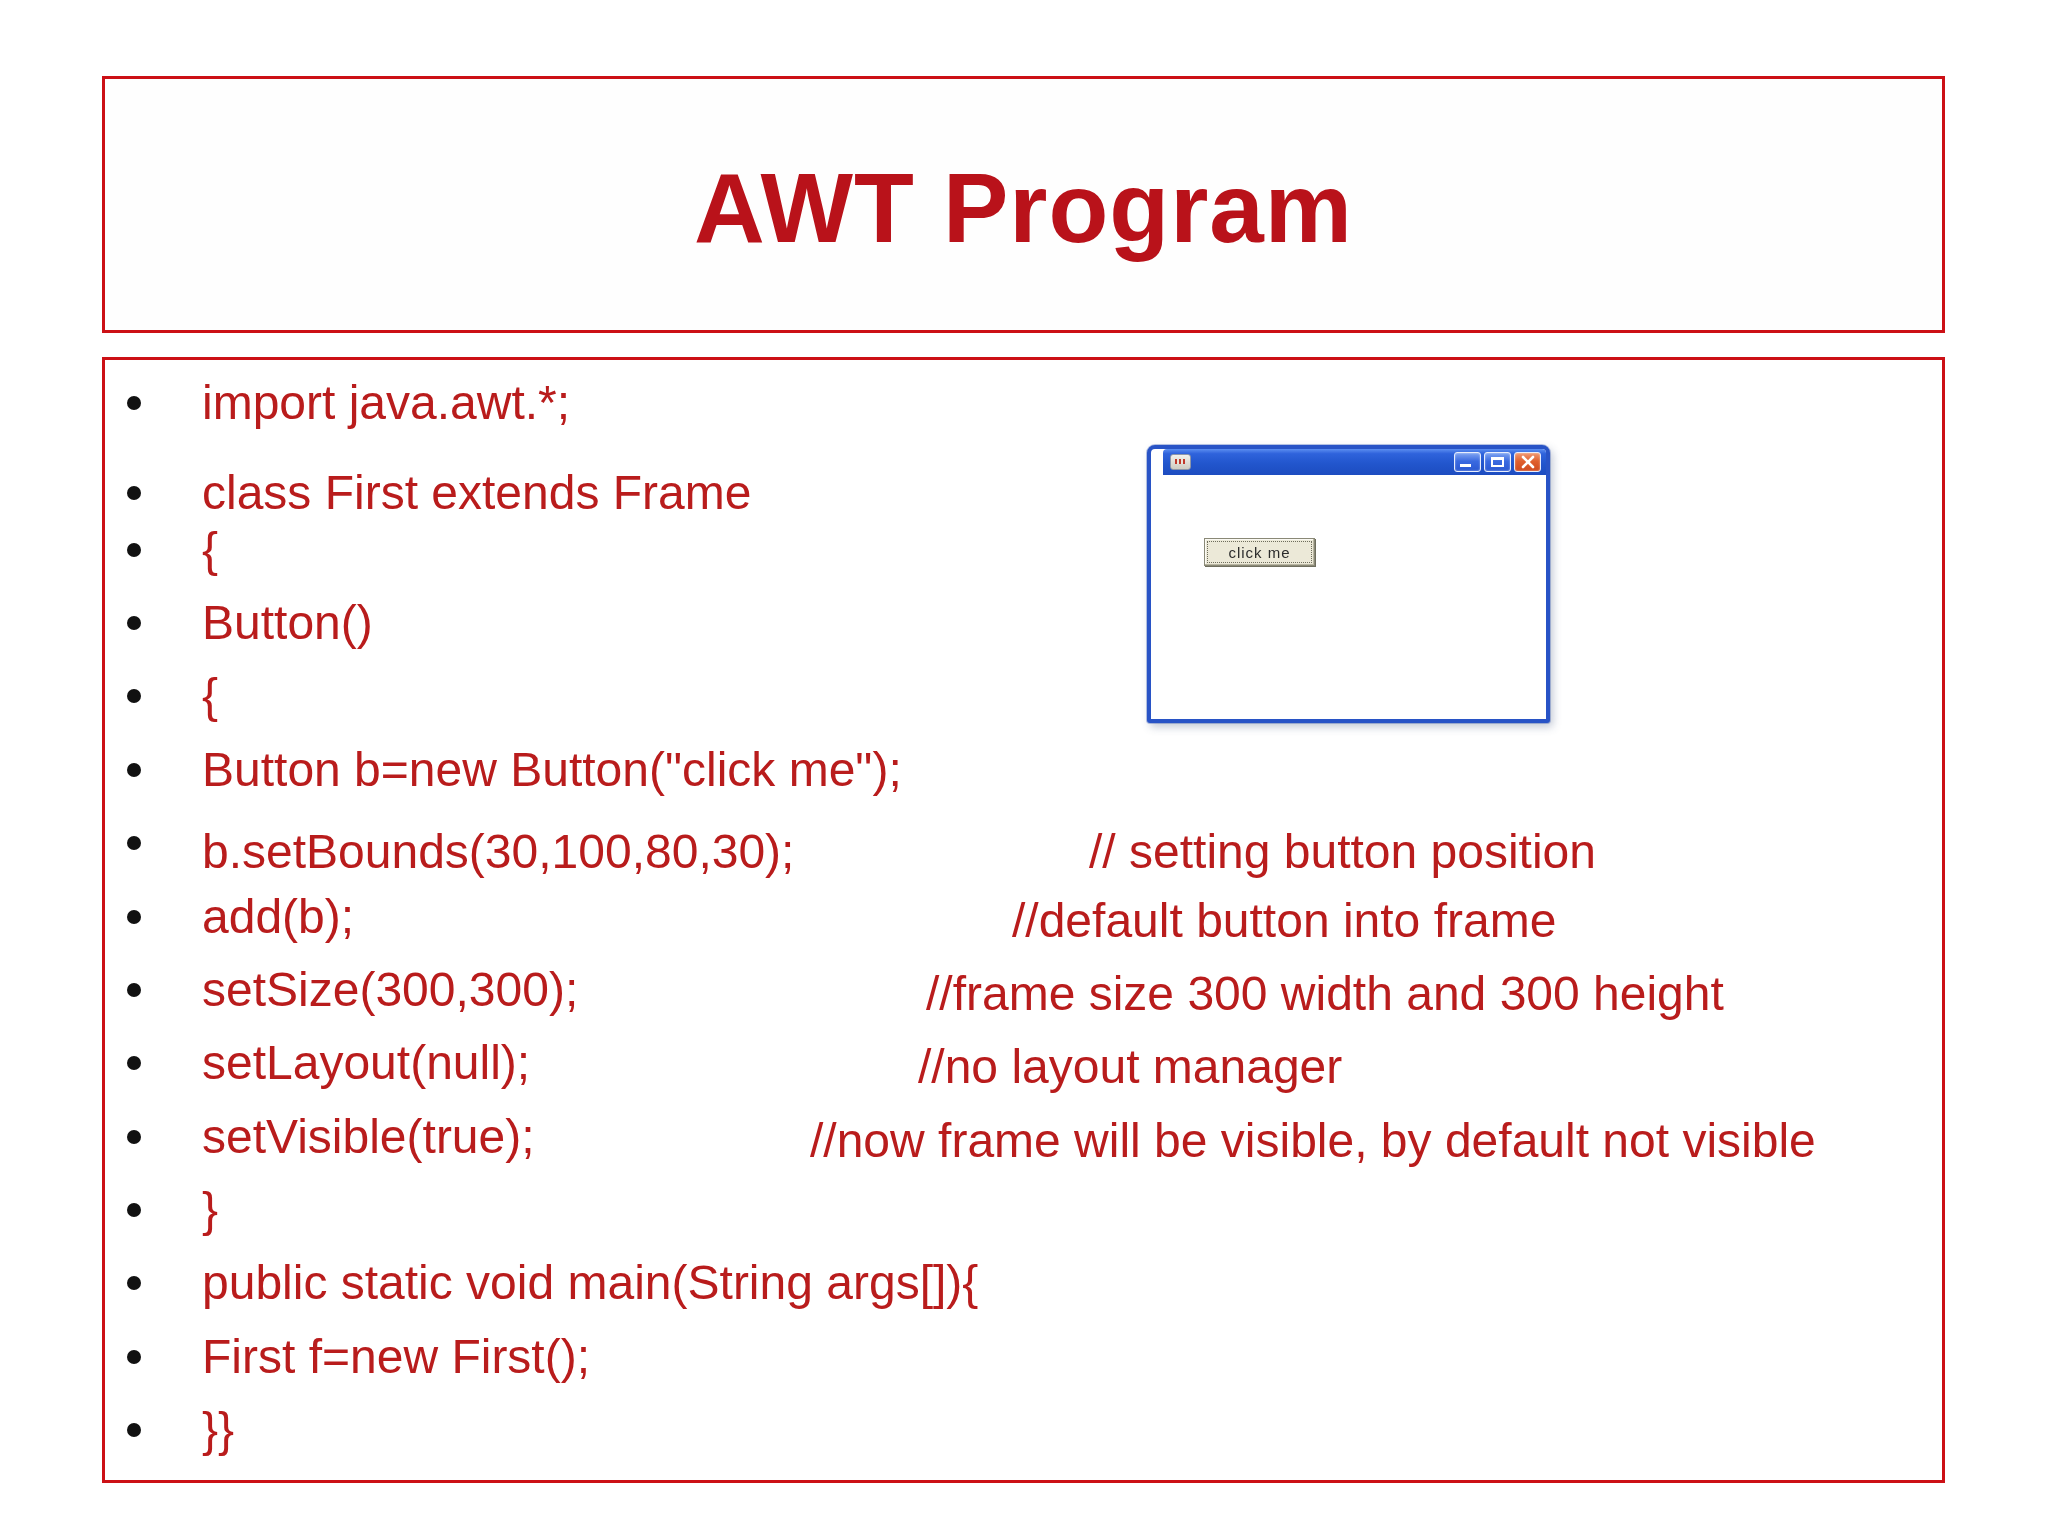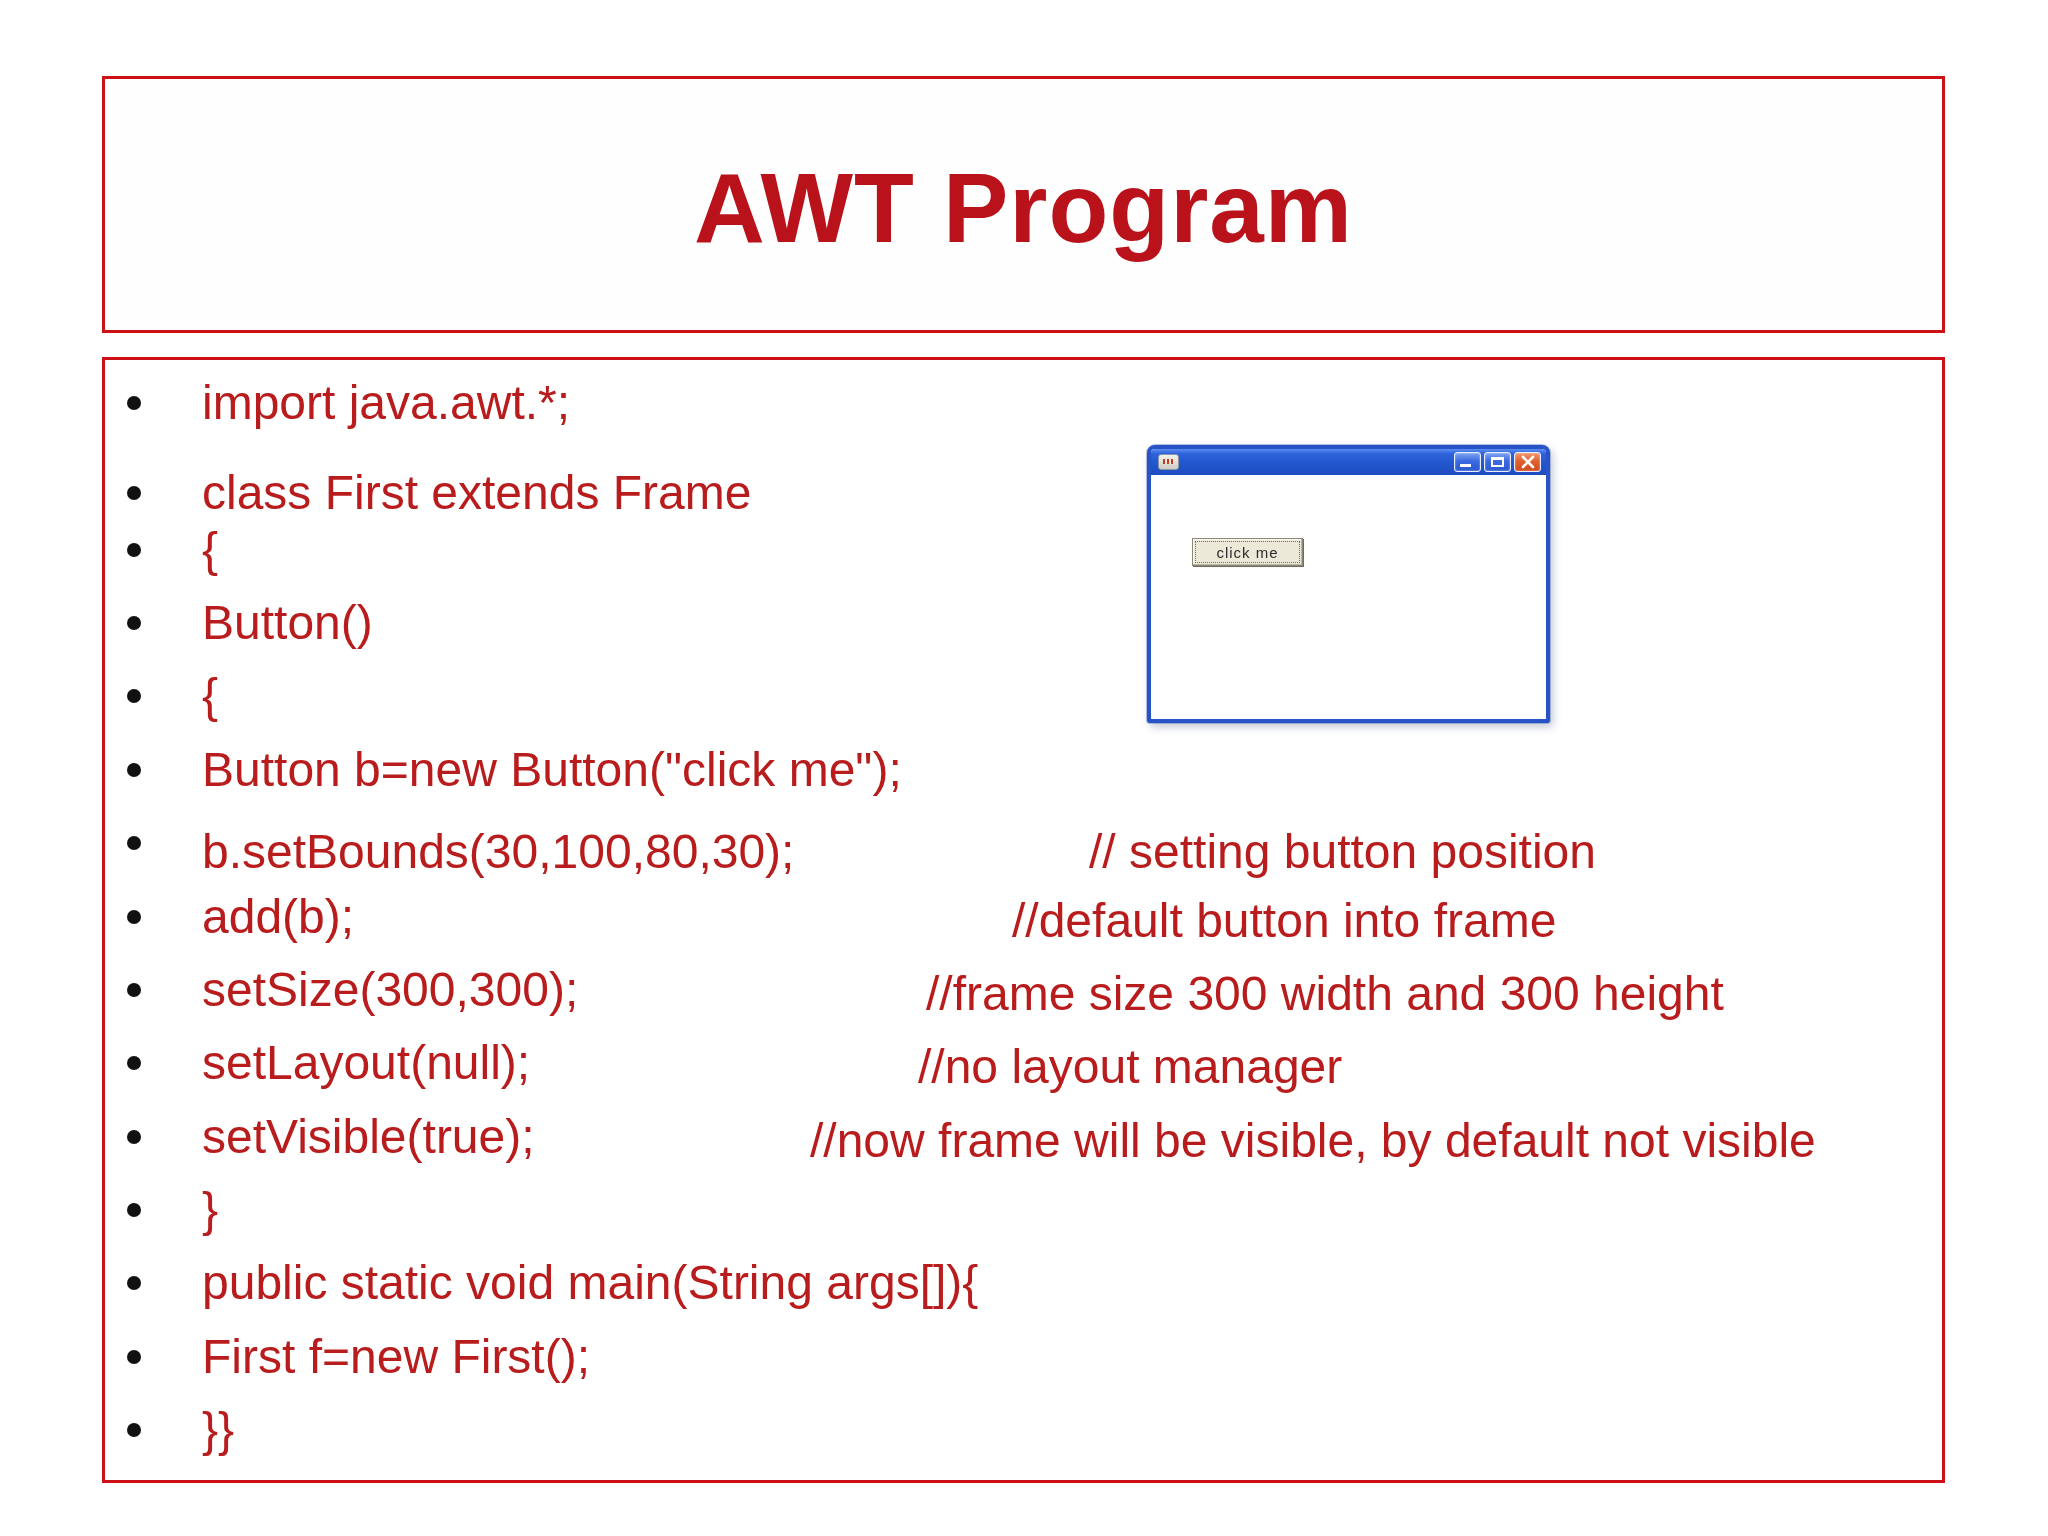--- a/index.html
+++ b/index.html
@@ -41,20 +41,21 @@
   .code-comment{position:absolute;white-space:pre;margin-top:8px;}
 
   
   .awt-window{
     position:absolute;left:1147px;top:445px;width:403px;height:278px;
     box-sizing:border-box;
     border:4px solid #2853c6;
     border-radius:8px 8px 3px 3px;
     background:#ffffff;
     box-shadow:3px 4px 9px rgba(60,80,120,0.30), 0 0 0 1px #b9c6e8;
+    padding-left:12px;
   }
   .awt-titlebar{
     position:relative;height:26px;
     background:linear-gradient(#5c8ef0 0%, #2f63dc 18%, #2256cd 55%, #1d4cc0 100%);
     border-radius:4px 4px 0 0;
   }
   .awt-app-icon{
     position:absolute;left:7px;top:5px;width:21px;height:16px;
     background:linear-gradient(#f2f1ea,#cfcdc2);
     border:1px solid #8d96a8;border-radius:3px;box-sizing:border-box;

